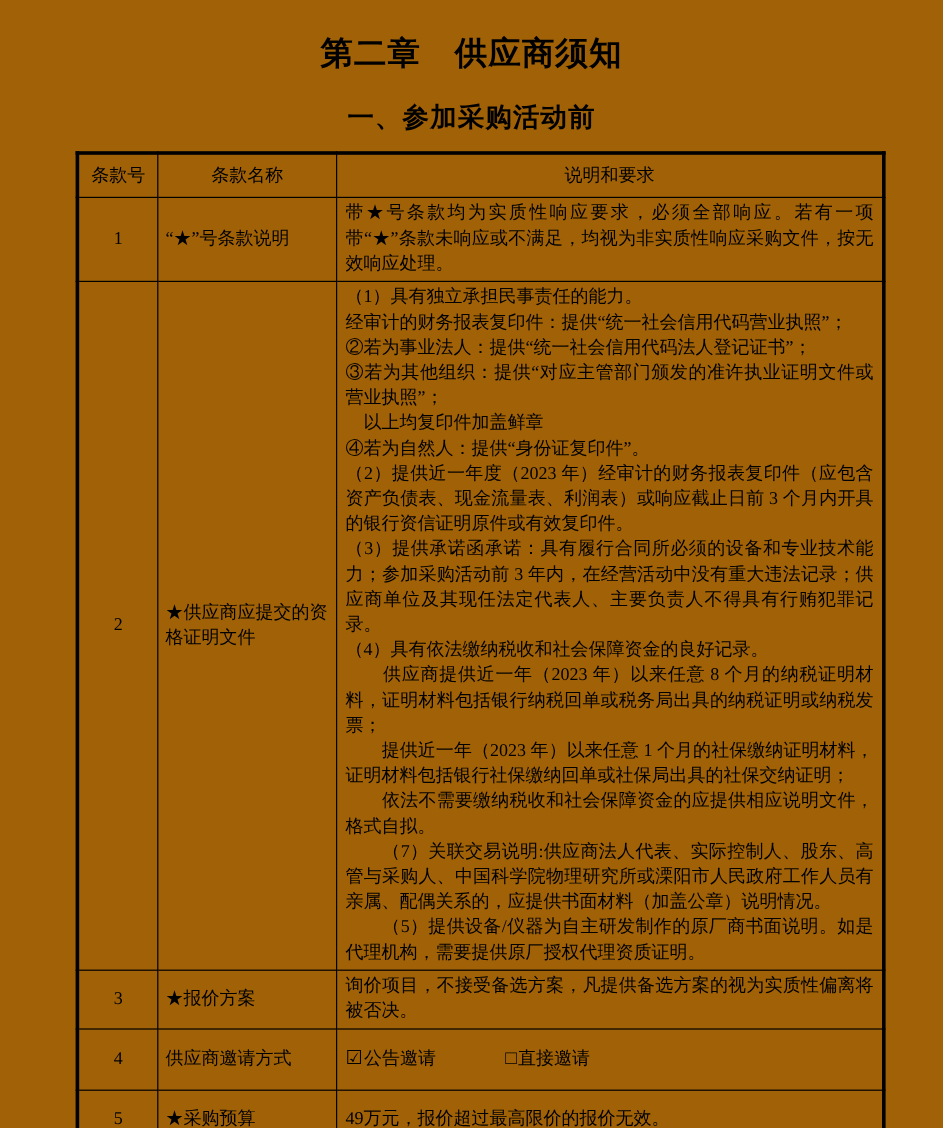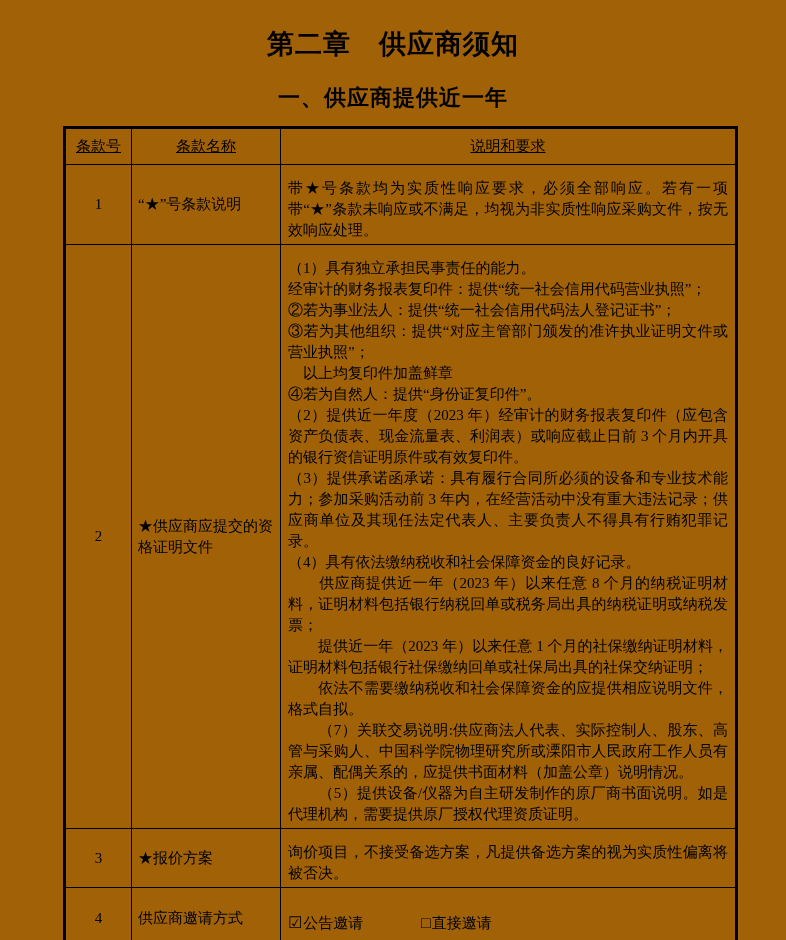--- a/index.html
+++ b/index.html
@@ -59,44 +59,44 @@
     padding: 0 2px;
   }
   td.c2 {
     vertical-align: middle;
     padding: 2px 6px;
     line-height: 21px;
   }
   td.c3 {
     text-align: justify;
     vertical-align: middle;
-    padding: 13px 7px 3px 7px;
+    padding: 3px 7px 3px 7px;
     line-height: 21px;
   }
   td.c3 p {
     margin: 0;
     line-height: 21px;
   }
-  tr.r-header { height: 37px; text-decoration: underline; }
+  tr.r-header { height: 37px; }
   tr.r1 td { height: 49px; }
   tr.r3 td { height: 37px; }
   tr.r4 td { height: 44px; }
   tr.r5 td { height: 43px; }
   .opts { white-space: nowrap; }
   .opt { display: inline-block; }
   .opt + .opt { margin-left: 54px; }
   .cb { font-size: 16px; margin-right: 1px; }
 </style>
 </head>
 <body>
 
 <div class="page">
 
   <h1 class="chapter-title">第二章　供应商须知</h1>
-  <h2 class="section-title">一、供应商提供近一年</h2>
+  <h2 class="section-title">一、参加采购活动前</h2>
 
   <table class="notice">
     <thead>
       <tr class="r-header">
         <th class="h1">条款号</th>
         <th class="h2">条款名称</th>
         <th class="h3">说明和要求</th>
       </tr>
     </thead>
     <tbody>

